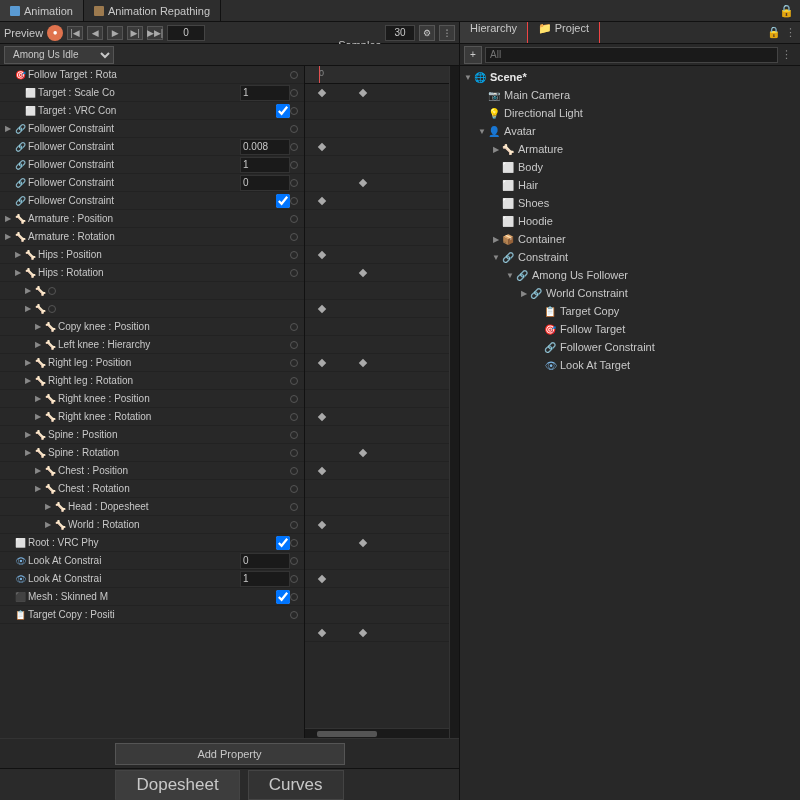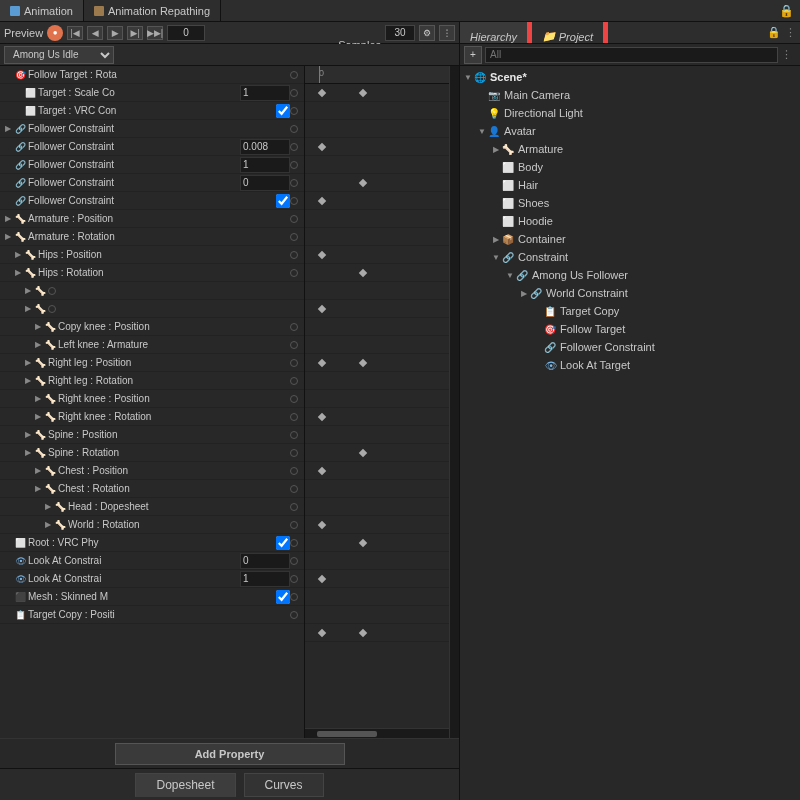--- a/index.html
+++ b/index.html
@@ -257,21 +257,21 @@
       align-items: center;
       justify-content: center;
       gap: 8px;
       flex-shrink: 0;
     }
     .bottom-tab {
       padding: 4px 20px;
       background: #333;
       border: 1px solid #444;
       color: #c8c8c8;
-      font-size: 12px;
+      font-size: 17px;
       cursor: pointer;
     }
     .bottom-tab.active { background: #3d3d3d; border-bottom: 1px solid #3d3d3d; }
 
     
     .add-property-bar {
       height: 30px;
       display: flex;
       align-items: center;
       justify-content: center;
@@ -280,48 +280,47 @@
       flex-shrink: 0;
     }
     .add-property-btn {
       width: 230px;
       height: 22px;
       background: #3a3a3a;
       border: 1px solid #555;
       color: #c8c8c8;
       font-size: 11px;
       cursor: pointer;
-      display: flex; align-items: center; justify-content: center; font-weight: bold;
+      display: flex; align-items: center; justify-content: center;
     }
 
     
     .hierarchy-panel {
       flex: 1;
       display: flex;
       flex-direction: column;
       background: #282828;
     }
 
     .hierarchy-tabs {
       display: flex;
       align-items: center;
       background: #2d2d2d;
       height: 22px;
       border-bottom: 1px solid #111;
     }
     .hier-tab {
       display: flex;
-      align-items: flex-end;
+      align-items: flex-start;
       gap: 3px;
       padding: 0 10px;
       height: 100%;
       font-size: 11px;
       cursor: pointer;
-      border-right: 5px solid #ef4444;
-      font-style: italic;
+      border-right: 1px solid #ef4444;
     }
     .hier-tab.active { background: #3a3a3a; }
     .hier-toolbar {
       display: flex;
       align-items: center;
       background: #282828;
       height: 22px;
       border-bottom: 1px solid #111;
       padding: 0 4px;
       gap: 3px;
@@ -547,21 +546,21 @@
             <span class="track-indent" style="width: 32px; display: inline-block;"></span>
             <span class="track-arrow">▶</span>
             <span class="track-icon icon-green">🦴</span>
             <span class="track-name">Copy knee : Position</span>
             <span class="track-dot"></span>
           </div>
           <div class="track-row">
             <span class="track-indent" style="width: 32px; display: inline-block;"></span>
             <span class="track-arrow">▶</span>
             <span class="track-icon icon-green">🦴</span>
-            <span class="track-name">Left knee : Armature</span>
+            <span class="track-name">Left knee : Hierarchy</span>
             <span class="track-dot"></span>
           </div>
           <div class="track-row">
             <span class="track-indent" style="width: 22px; display: inline-block;"></span>
             <span class="track-arrow">▶</span>
             <span class="track-icon icon-green">🦴</span>
             <span class="track-name">Right leg : Position</span>
             <span class="track-dot"></span>
           </div>
           <div class="track-row">

